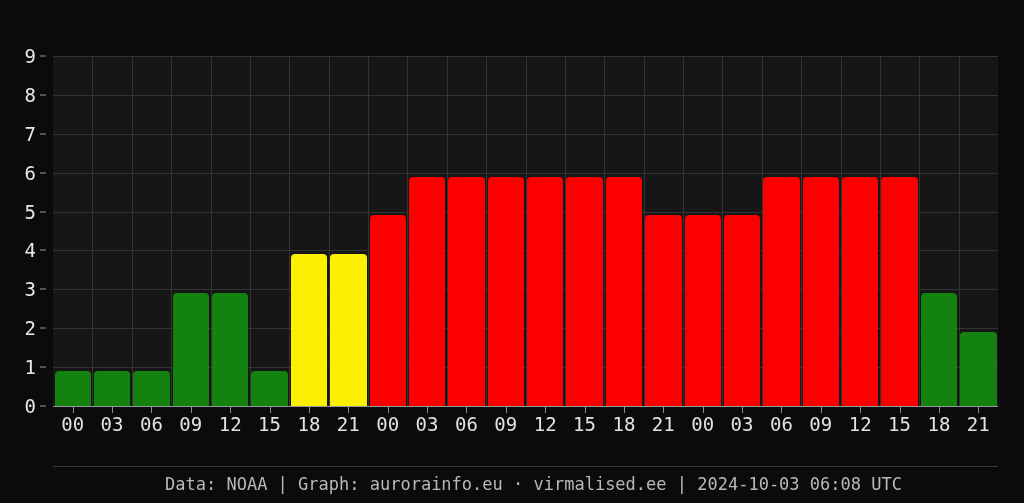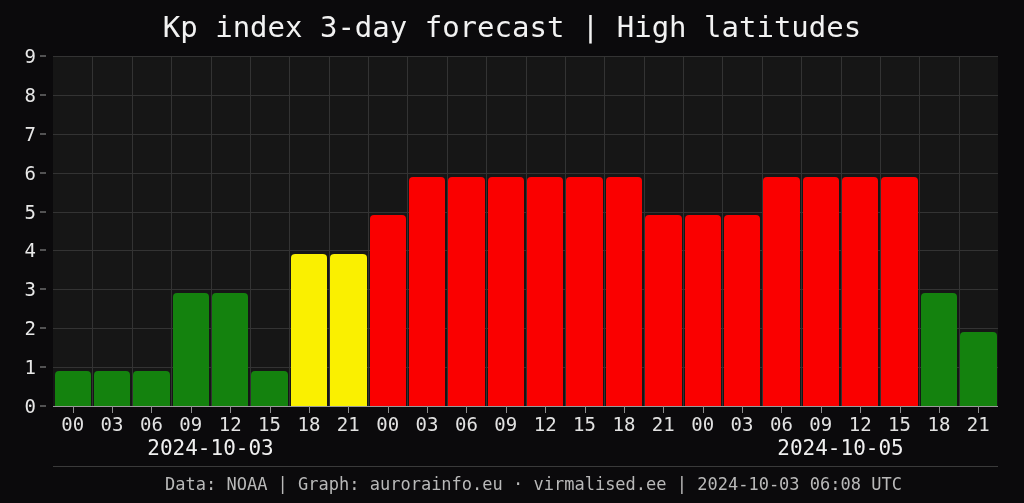--- a/index.html
+++ b/index.html
@@ -184,21 +184,20 @@
     white-space: nowrap;
     font-family: "DejaVu Sans Mono", monospace;
     margin-left: 43px;
   }
 </style>
 </head>
 <body>
 
 <div id="root">
 
-  <div class="title">Kp index 3-day forecast | High latitudes</div>
 
   <div class="ylabels">
       <div class="ylabel" style="top: 350px;">0</div>
       <div class="ytick" style="top: 350px;"></div>
       <div class="ylabel" style="top: 311.111px;">1</div>
       <div class="ytick" style="top: 311.111px;"></div>
       <div class="ylabel" style="top: 272.222px;">2</div>
       <div class="ytick" style="top: 272.222px;"></div>
       <div class="ylabel" style="top: 233.333px;">3</div>
       <div class="ytick" style="top: 233.333px;"></div>
@@ -333,20 +332,18 @@
       <div class="xlabel" style="left: 702.688px;">00</div>
       <div class="xlabel" style="left: 742.062px;">03</div>
       <div class="xlabel" style="left: 781.438px;">06</div>
       <div class="xlabel" style="left: 820.812px;">09</div>
       <div class="xlabel" style="left: 860.188px;">12</div>
       <div class="xlabel" style="left: 899.562px;">15</div>
       <div class="xlabel" style="left: 938.938px;">18</div>
       <div class="xlabel" style="left: 978.312px;">21</div>
     </div>
   <div class="daylabels">
-      <div class="daylabel" style="left: 210.5px;">2024-10-03</div>
-      <div class="daylabel" style="left: 840.5px;">2024-10-05</div>
     </div>
 
   <div class="footer-rule"></div>
   <div class="footer">Data: NOAA | Graph: aurorainfo.eu · virmalised.ee | 2024-10-03 06:08 UTC</div>
 
 </div>
 
 </body></html>

